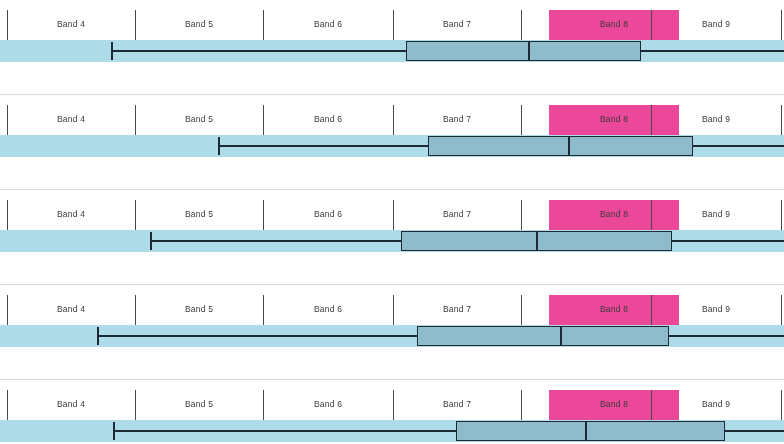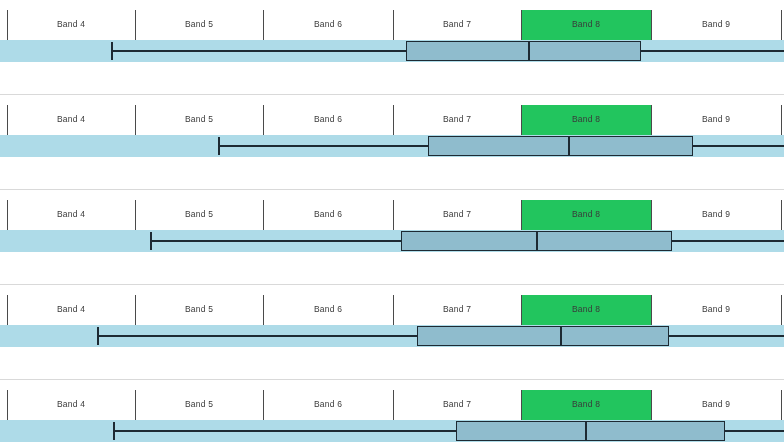--- a/index.html
+++ b/index.html
@@ -31,21 +31,22 @@
     left:0;top:10px;
     width:784px;height:30px;
   }
   .band-cell{
     position:absolute;
     top:0;
     height:30px;
     box-sizing:border-box;
   }
   .band-cell.highlight{
-    background:#22c55e;
+    background:#ec4899;
+    margin-left:28px;
   }
   .band-label{
     position:absolute;
     left:0;right:0;
     top:9px;
     text-align:center;
     font-size:8.5px;
     color:#3a3a3a;
     letter-spacing:.2px;
     white-space:nowrap;

